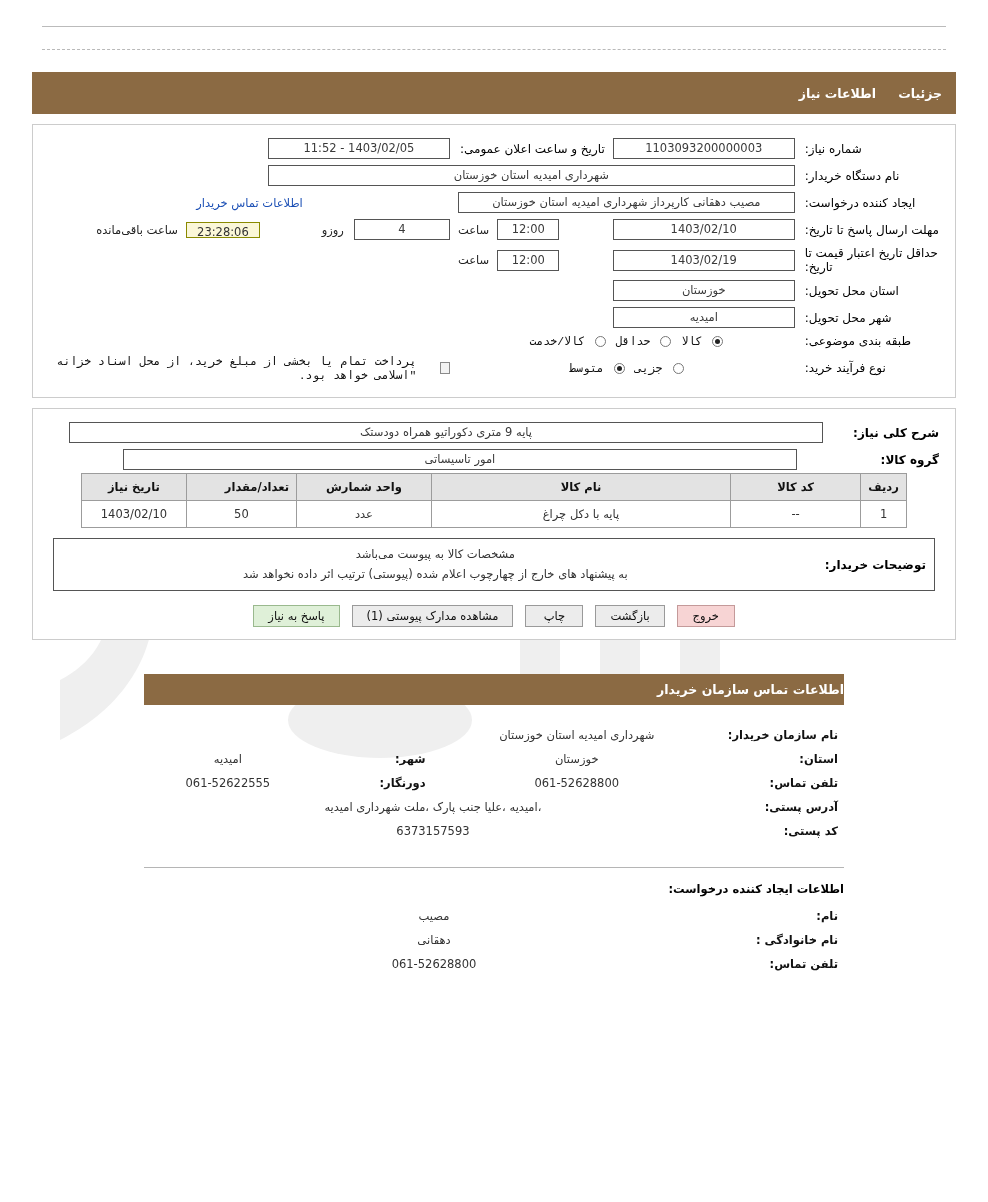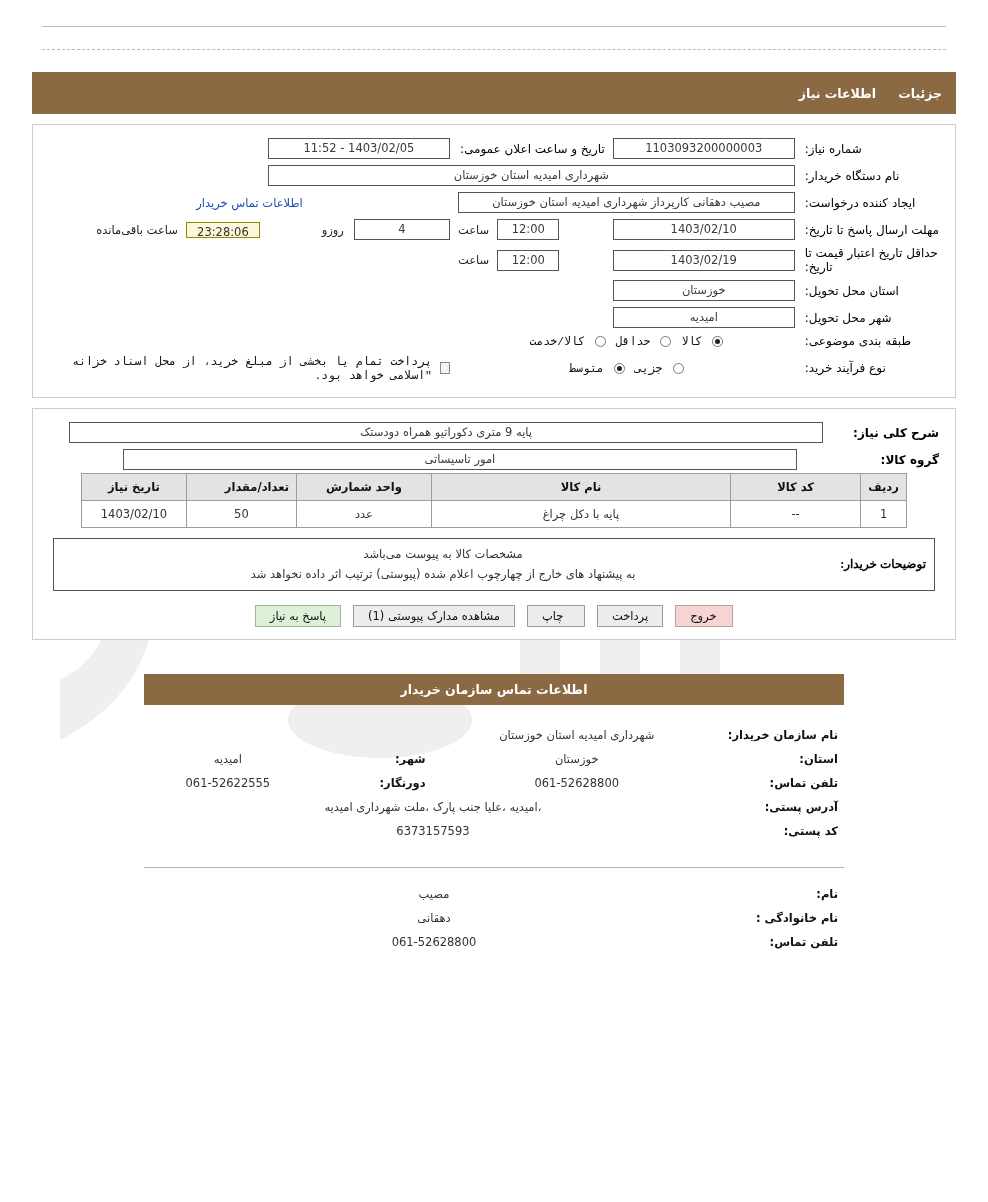--- a/index.html
+++ b/index.html
@@ -169,21 +169,20 @@
     min-height: 46px;
   }
   .desc-label {
     font-weight: bold;
     font-size: 12px;
     padding: 6px 8px;
     white-space: nowrap;
     display: flex;
     align-items: center;
     text-align: right;
-    font-family: Liberation Serif, serif;
   }
   .desc-body {
     flex: 1;
     font-size: 11.5px;
     color: #333;
     padding: 6px 8px;
     text-align: center;
     line-height: 1.7;
   }
   .btn-row {
@@ -191,35 +190,35 @@
     justify-content: center;
     gap: 12px;
     margin: 14px 0 0 0;
   }
   .btn {
     border: 1px solid #9a9a9a;
     font-size: 11.5px;
     padding: 3px 14px;
     cursor: pointer;
     min-width: 58px;
-    text-align: left;
+    text-align: center;
     color: #111;
   }
   .btn.green { background: #dff0d8; border-color: #9ab98e; }
   .btn.grey  { background: #ececec; }
   .btn.red   { background: #f7d4d4; border-color: #c49a9a; }
 
   .contact-bar {
     margin: 34px auto 12px auto;
     width: 700px;
     background: #8b6a43;
     color: #fff;
     font-size: 12.5px;
     font-weight: bold;
-    text-align: center;
+    text-align: right;
     padding: 8px 0;
   }
   .contact-wrap {
     width: 700px;
     margin: 18px auto 0 auto;
   }
   table.contact { width: 100%; border-collapse: collapse; }
   table.contact td { font-size: 11.5px; padding: 5px 6px; vertical-align: top; }
   table.contact td.k {
     font-weight: bold;
@@ -362,21 +361,21 @@
         <td class="lbl">نوع فرآیند خرید:</td>
         <td colspan="2">
           <div class="radio-row">
             <span class="radio"></span>
             <span class="rlabel">جزیی</span>
             <span class="radio on"></span>
             <span class="rlabel">متوسط</span>
           </div>
         </td>
         <td colspan="2">
-          <div class="inline" style="justify-content:space-between; gap:8px;">
+          <div class="inline" style="justify-content:space-between; gap:24px;">
             <span class="chk"></span>
             <span class="rlabel">پرداخت تمام یا بخشی از مبلغ خرید، از محل اسناد خزانه "اسلامی خواهد بود.</span>
           </div>
         </td>
       </tr>
     </tbody>
       </table>
   </div>
 
   <div class="panel">
@@ -431,21 +430,21 @@
         <span>توضیحات خریدار:</span>
       </div>
       <div class="desc-body">
         <div>مشخصات کالا به پیوست می‌باشد</div>
         <div>به پیشنهاد های خارج از چهارچوب اعلام شده (پیوستی) ترتیب اثر داده نخواهد شد</div>
       </div>
     </div>
 
     <div class="btn-row">
       <div class="btn red">خروج</div>
-      <div class="btn grey">پرداخت</div>
+      <div class="btn grey">بازگشت</div>
       <div class="btn grey">چاپ</div>
       <div class="btn grey">مشاهده مدارک پیوستی (1)</div>
       <div class="btn green">پاسخ به نیاز</div>
     </div>
   </div>
 
   <div class="contact-bar">اطلاعات  تماس سازمان خریدار</div>
 
   <div class="contact-wrap">
     <table class="contact">
@@ -473,20 +472,21 @@
         <td class="v" colspan="3">،امیدیه ،علیا جنب پارک ،ملت شهرداری امیدیه</td>
       </tr>
       <tr>
         <td class="k">کد پستی:</td>
         <td class="v" colspan="3" style="text-align:center;">6373157593</td>
       </tr>
     </tbody>
       </table>
 
     <div class="hr-thin"></div>
+    <div class="creator-title">اطلاعات ایجاد کننده درخواست:</div>
 
     <table class="contact">
       <tbody>
           <tr>
         <td class="k">نام:</td>
         <td class="v" style="text-align:center;">مصیب</td>
       </tr>
       <tr>
         <td class="k">نام خانوادگی :</td>
         <td class="v" style="text-align:center;">دهقانی</td>

